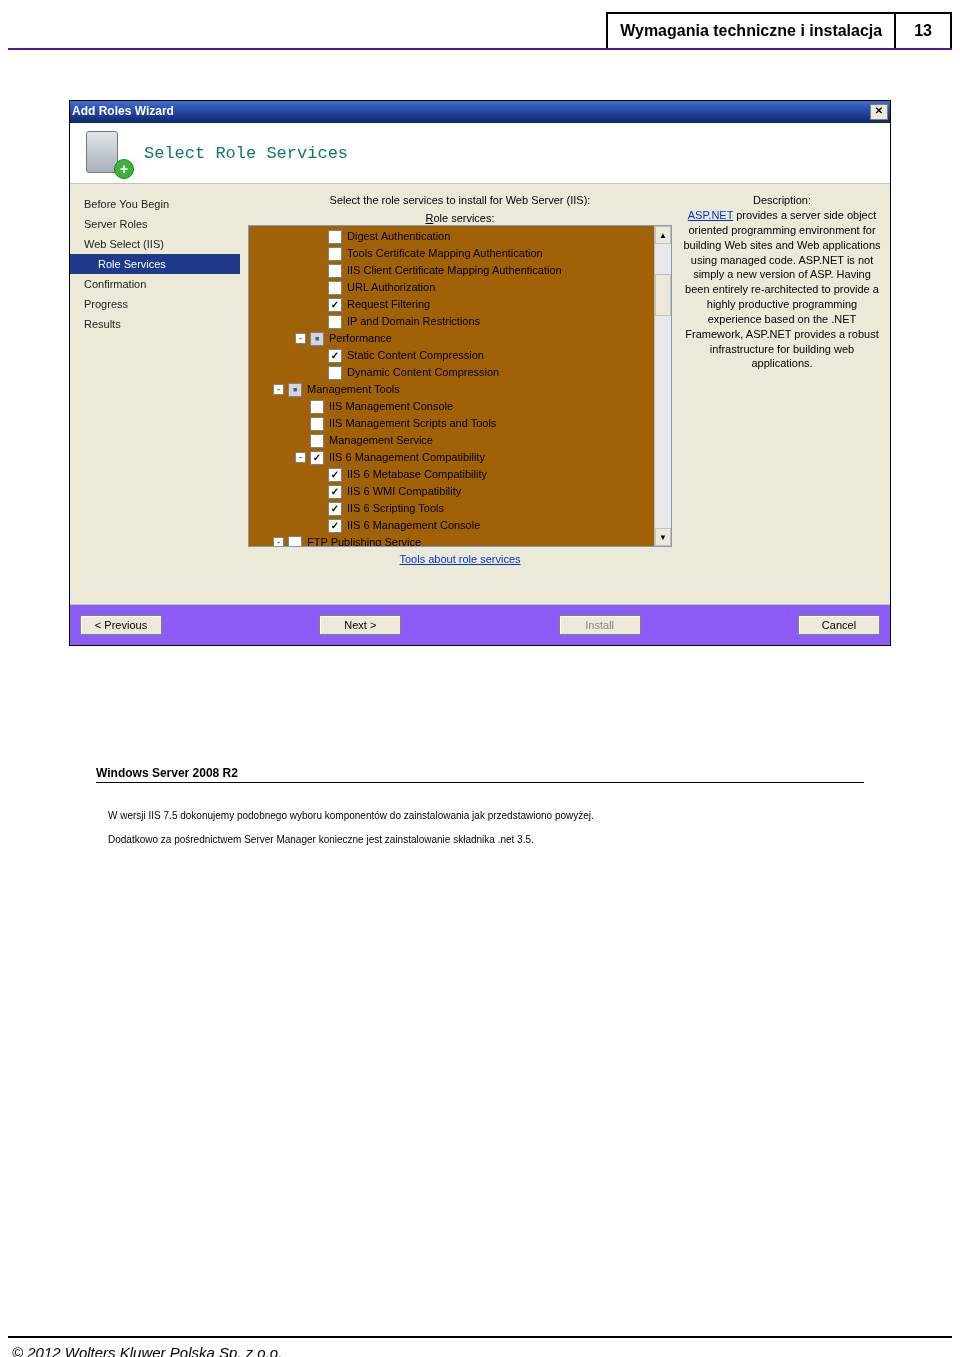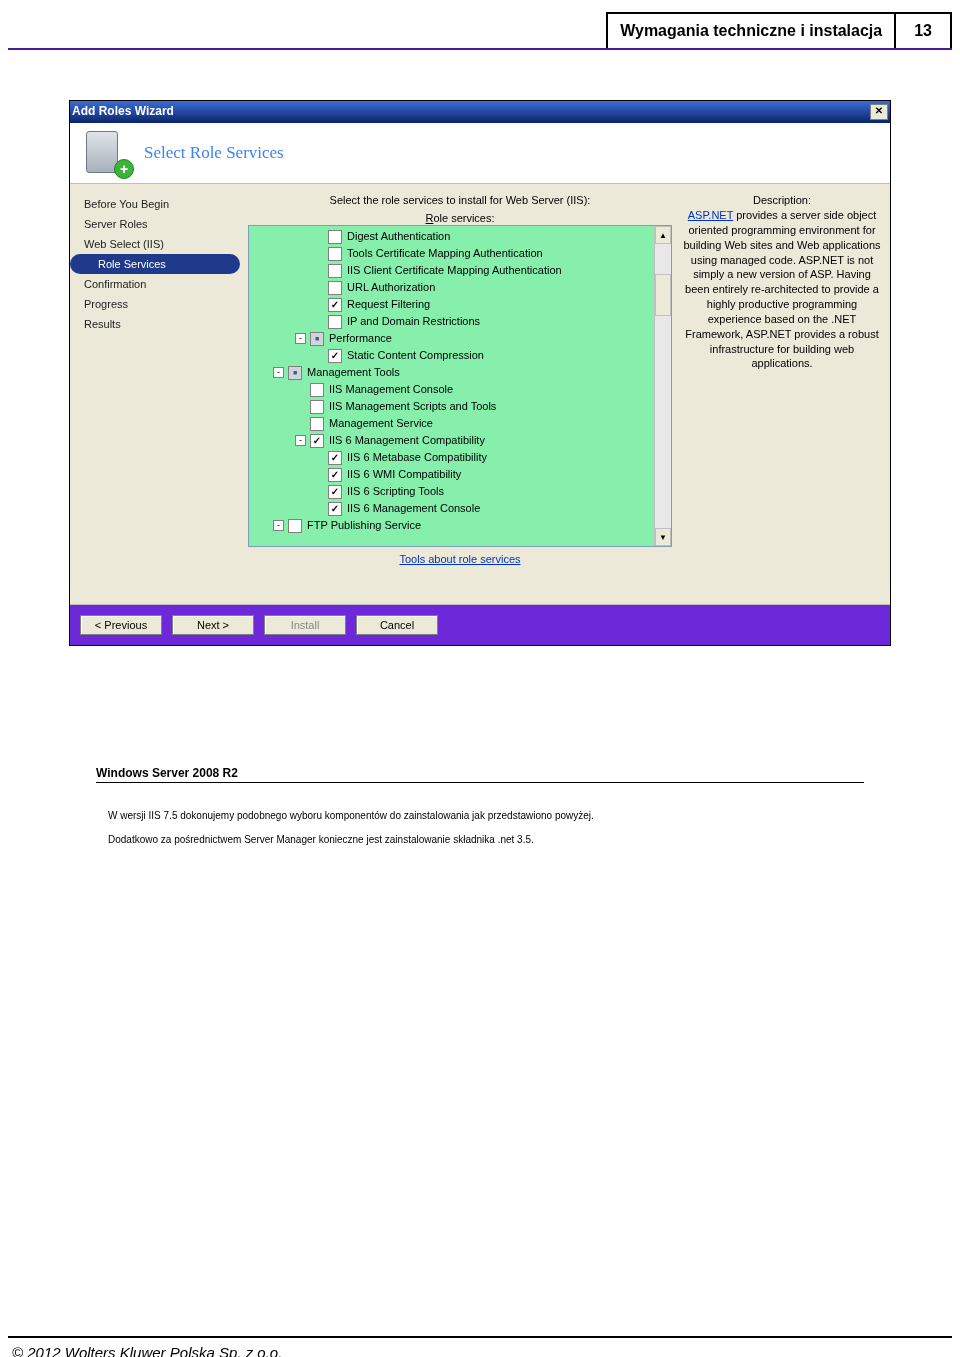--- a/index.html
+++ b/index.html
@@ -85,55 +85,55 @@
     border-radius: 50%;
     color: #fff;
     font-weight: bold;
     position: absolute;
     right: -4px; bottom: -4px;
     display: flex; align-items: center; justify-content: center;
     font-size: 14px;
   }
   .dialog-heading h2 {
     margin: 0;
-    font-family: Liberation Serif, serif;
+    font-family: Liberation Mono, monospace;
     font-weight: normal;
     font-size: 17px;
-    color: #3b82f6;
+    color: #0f766e;
   }
   .dialog-body {
     display: flex;
     min-height: 420px;
   }
   .wiz-nav {
     width: 170px;
     padding: 10px 0;
   }
   .wiz-nav div {
     padding: 4px 14px;
     color: #222;
   }
-  .wiz-nav div.indent { padding-left: 28px; border-radius: 10px; }
+  .wiz-nav div.indent { padding-left: 28px; }
   .wiz-nav div.sel {
     background: #1f3a8a;
     color: #fff;
   }
   .wiz-main {
     flex: 1;
     padding: 10px 8px 8px 8px;
     display: flex;
     gap: 10px;
     text-align: center;
   }
   .wiz-left { flex: 1; }
   .wiz-left .instruction { margin-bottom: 6px; }
   .wiz-left .label { margin-bottom: 1px; }
   .wiz-left .label span.u { text-decoration: underline; }
   .tree-box {
-    background: #86efac;
+    background: #a16207;
     border: 1px solid #7f9db9;
     height: 320px;
     display: flex;
   }
   .tree {
     flex: 1;
     padding: 2px 2px;
     overflow: hidden;
     white-space: nowrap;
   }
@@ -201,23 +201,23 @@
   }
   .wiz-right .desc-label { margin-bottom: 2px; }
   .wiz-right .desc {
     line-height: 1.35;
   }
   .wiz-right .desc a { color: #0033cc; text-decoration: underline; }
   .dialog-buttons {
     border-top: 1px solid #c0c0c0;
     padding: 10px;
     display: flex;
-    justify-content: flex-start;
+    justify-content: space-between;
     gap: 10px;
-    background: #6d28d9;
+    background: #8b5cf6;
   }
   .dialog-buttons button {
     font-family: Tahoma, Arial, sans-serif;
     font-size: 11px;
     padding: 3px 0;
     width: 82px;
     background: #ece9d8;
     border: 1px solid #808080;
     box-shadow: inset 1px 1px 0 #fff;
   }
@@ -328,20 +328,25 @@
                 <div class="tree-row ind2">
                   <span class="tgl">-</span>
                   <span class="cb mixed"></span>
                   <span>Performance</span>
                 </div>
                 <div class="tree-row ind3">
                   <span class="tgl-sp"></span>
                   <span class="cb checked"></span>
                   <span>Static Content Compression</span>
                 </div>
+                <div class="tree-row ind3">
+                  <span class="tgl-sp"></span>
+                  <span class="cb unchecked"></span>
+                  <span>Dynamic Content Compression</span>
+                </div>
                 <div class="tree-row ind1">
                   <span class="tgl">-</span>
                   <span class="cb mixed"></span>
                   <span>Management Tools</span>
                 </div>
                 <div class="tree-row ind2">
                   <span class="tgl-sp"></span>
                   <span class="cb unchecked"></span>
                   <span>IIS Management Console</span>
                 </div>

